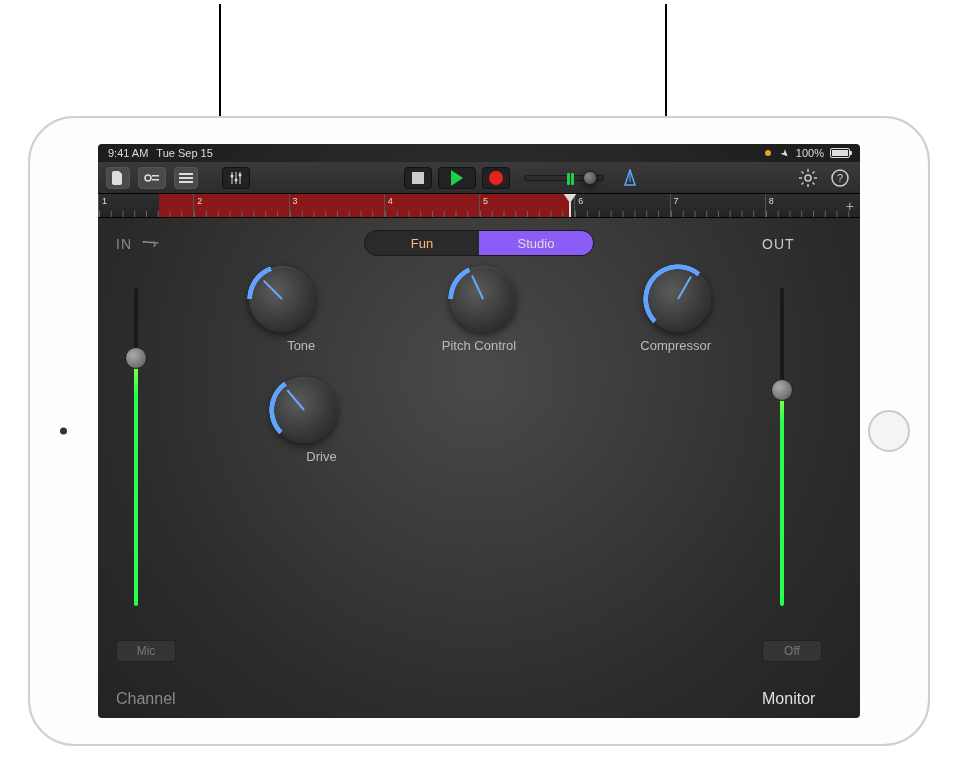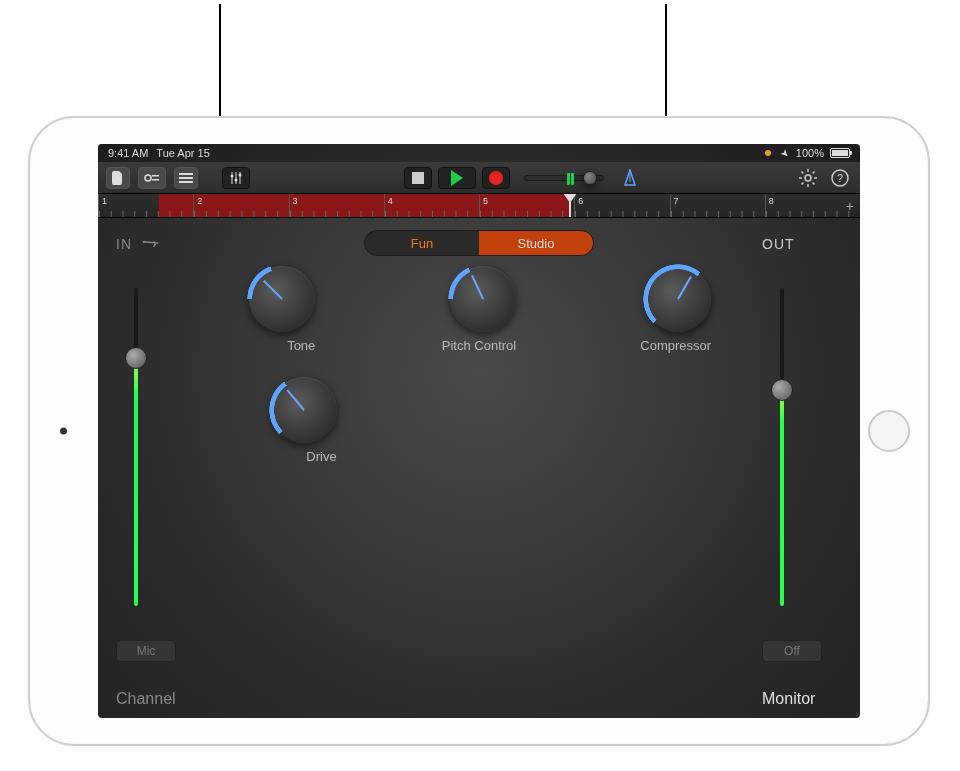--- a/index.html
+++ b/index.html
@@ -209,24 +209,24 @@
   .segmented {
     margin: 2px auto 10px;
     width: 230px; height: 26px;
     display: flex; border-radius: 13px;
     background: #2a2a2a;
     border: 1px solid #1a1a1a;
     overflow: hidden;
   }
   .segmented .seg-btn {
     flex: 1; display: flex; align-items: center; justify-content: center;
-    color: #f97316; font-size: 13px;
+    color: #fdba74; font-size: 13px;
   }
   .segmented .seg-btn.active {
-    background: #c2410c; color: #ddd;
+    background: #8b5cf6; color: #ddd;
   }
 
   
   .preset-plate {
     height: 158px; border-radius: 10px;
     background: linear-gradient(#404040, #353535);
     border: 1px solid #222;
     box-shadow: inset 0 1px 0 rgba(255,255,255,0.06), 0 2px 6px rgba(0,0,0,0.5);
     display: flex; flex-direction: column; align-items: center; justify-content: center;
     gap: 6px;
@@ -272,21 +272,21 @@
 
 <div class="device">
   <div class="camera-dot"></div>
   <div class="home-button"></div>
 
   <div class="screen">
 
     <div class="statusbar">
       <div class="left">
         <span>9:41 AM</span>
-        <span>Tue Apr 15</span>
+        <span>Tue Sep 15</span>
       </div>
       <div class="right">
         <span class="status-dot"></span>
         <span class="location-arrow">➤</span>
         <span>100%</span>
         <span class="battery-icon">
             <span class="fill"></span>
           </span>
       </div>
     </div>

